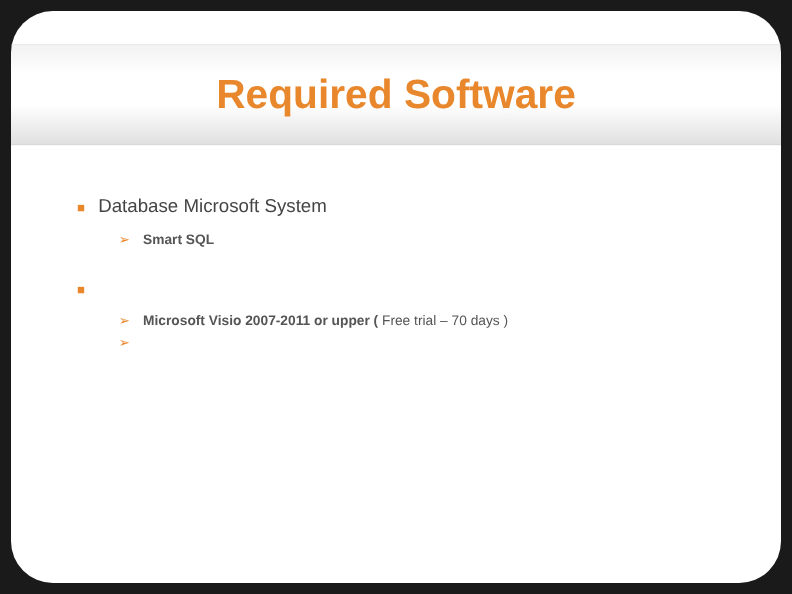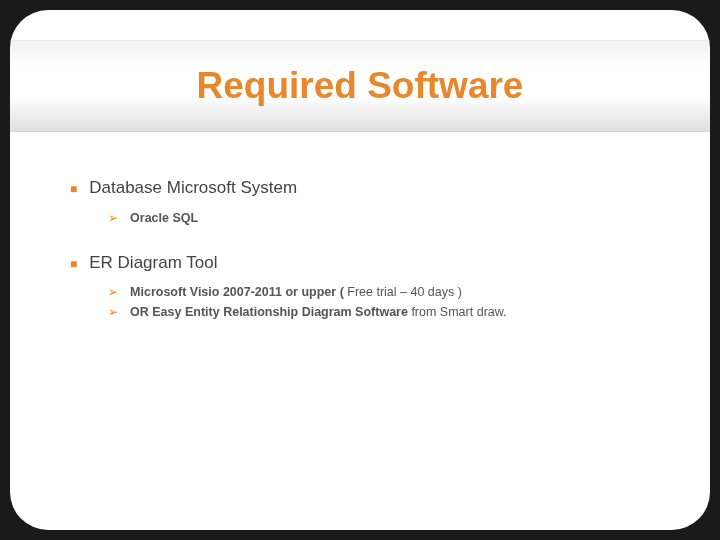--- a/index.html
+++ b/index.html
@@ -95,38 +95,34 @@
 
   <div class="content">
 
     <div class="l1">
       <span class="bullet">■</span>
       <span>Database Microsoft System</span>
     </div>
     <div class="l2">
       <span class="bullet">➢</span>
       <span>
-        <span>Oracle SQL</span><span class="thin"></span>
+        <span>Smart SQL</span><span class="thin"></span>
       </span>
     </div>
 
     <div class="spacer"></div>
 
     <div class="l1">
       <span class="bullet">■</span>
-      <span>ER Diagram Tool</span>
     </div>
     <div class="l2">
       <span class="bullet">➢</span>
       <span>
-        <span>Microsoft Visio 2007-2011 or upper  (</span><span class="thin"> Free trial – 40 days )</span>
+        <span>Microsoft Visio 2007-2011 or upper  (</span><span class="thin"> Free trial – 70 days )</span>
       </span>
     </div>
     <div class="l2">
       <span class="bullet">➢</span>
-      <span>
-        <span> OR Easy Entity Relationship Diagram Software</span><span class="thin"> from Smart draw.</span>
-      </span>
     </div>
 
   </div>
 
 </div>
 
 </body></html>

